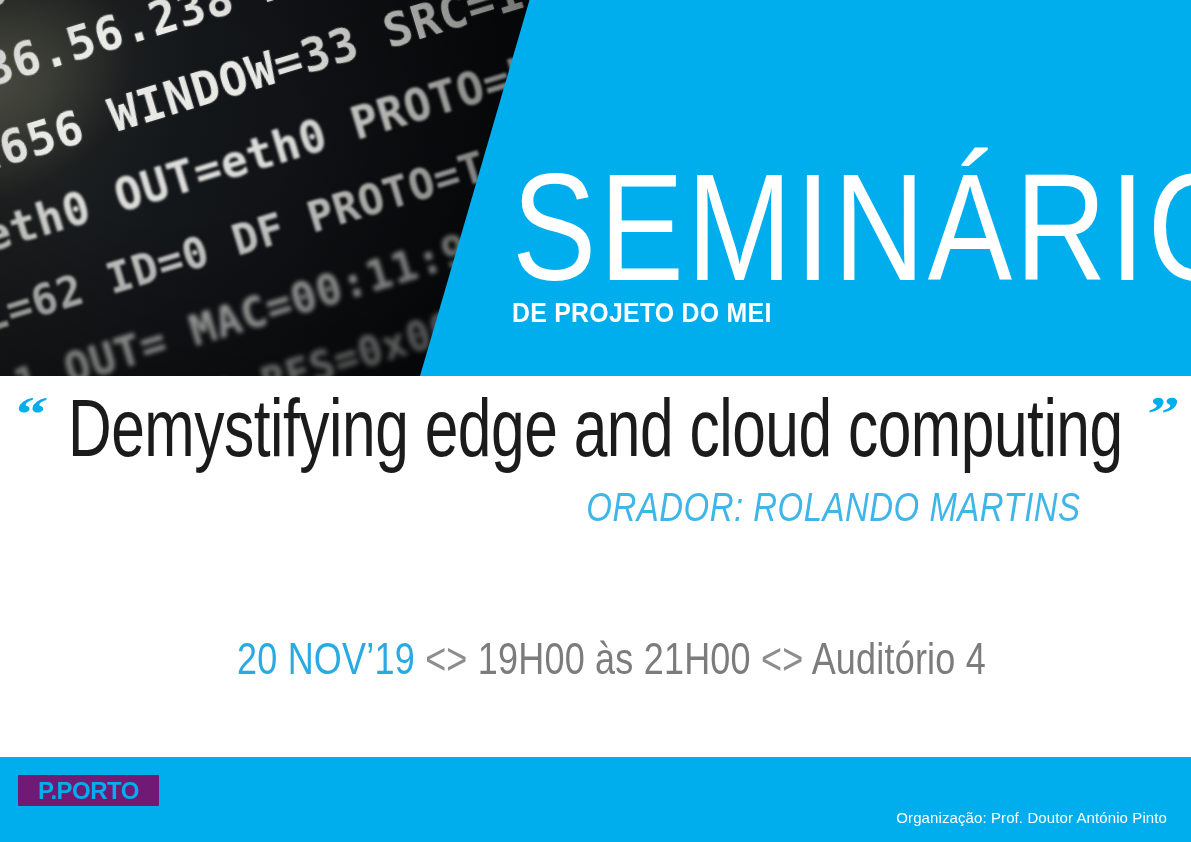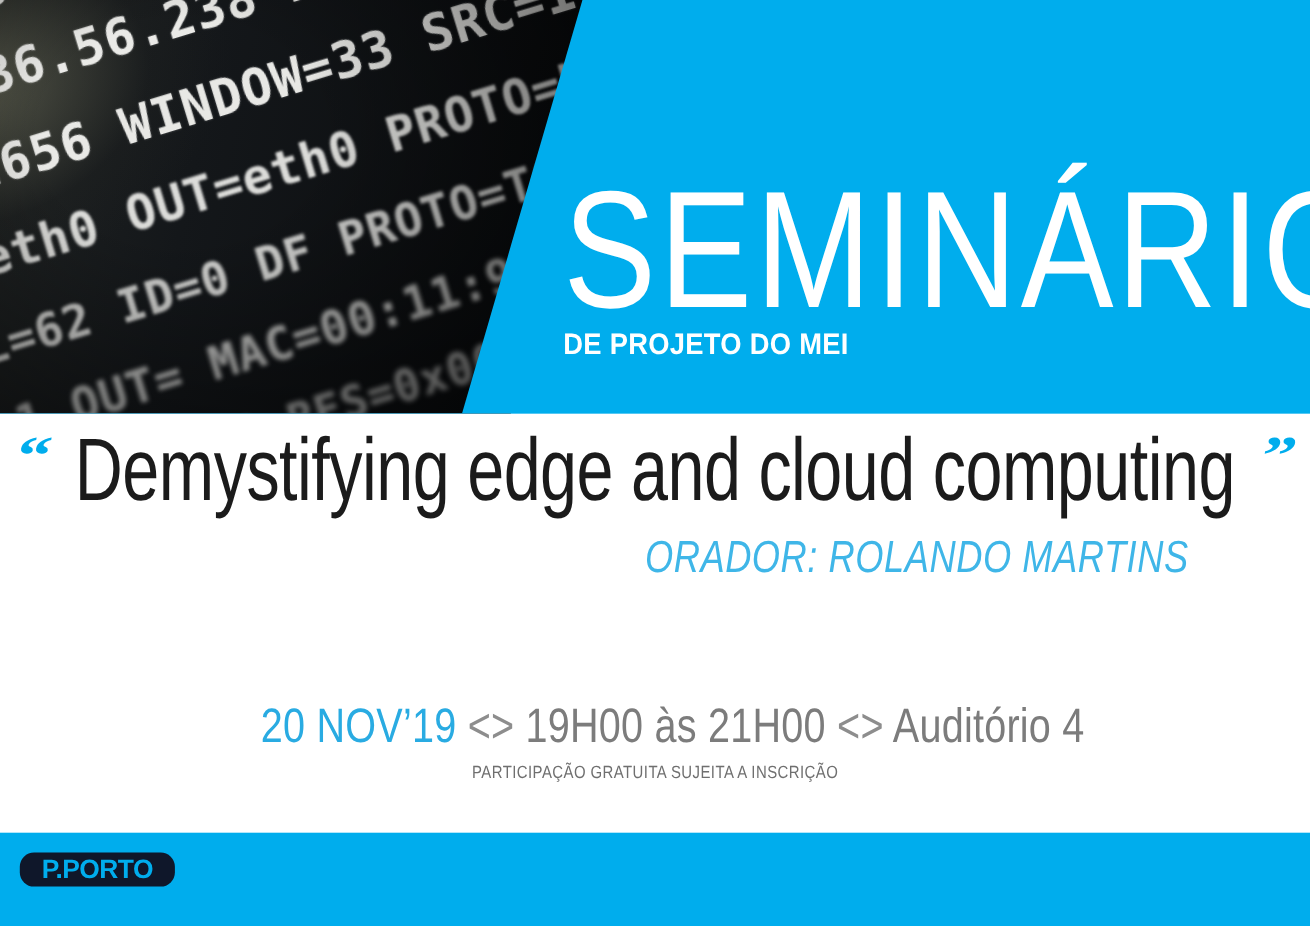--- a/index.html
+++ b/index.html
@@ -198,22 +198,22 @@
     width: 1191px;
     height: 85px;
     background: #00aded;
   }
   .logo-box {
     position: absolute;
     left: 18px;
     top: 18px;
     width: 141px;
     height: 31px;
-    background: #0f172a;
-    border-radius: 13px;
+    background: #701a75;
+    border-radius: 1px;
   }
   .logo-text {
     position: absolute;
     left: 0; top: 0;
     width: 141px;
     height: 31px;
     line-height: 31px;
     text-align: center;
     color: #00aded;
     font-family: "Liberation Sans Narrow", "Liberation Sans", sans-serif;
@@ -308,27 +308,25 @@
   <div class="when">
     <span class="when-inner">
       <span class="date">20 NOV’19</span>
       <span class="sep">&lt;&gt;</span>
       <span>19H00 às 21H00</span>
       <span class="sep">&lt;&gt;</span>
       <span>Auditório 4</span>
     </span>
   </div>
 
-  <div class="note">
-    <span class="note-inner">PARTICIPAÇÃO GRATUITA SUJEITA A INSCRIÇÃO</span>
-  </div>
 
   <div class="footer">
 
     <div class="logo-box">
       <div class="logo-text">P.PORTO</div>
     </div>
 
 
 
+    <div class="org" style="position:absolute;right:24px;top:52px;">Organização: Prof. Doutor António Pinto</div>
   </div>
 
 </div>
 
 </body></html>

